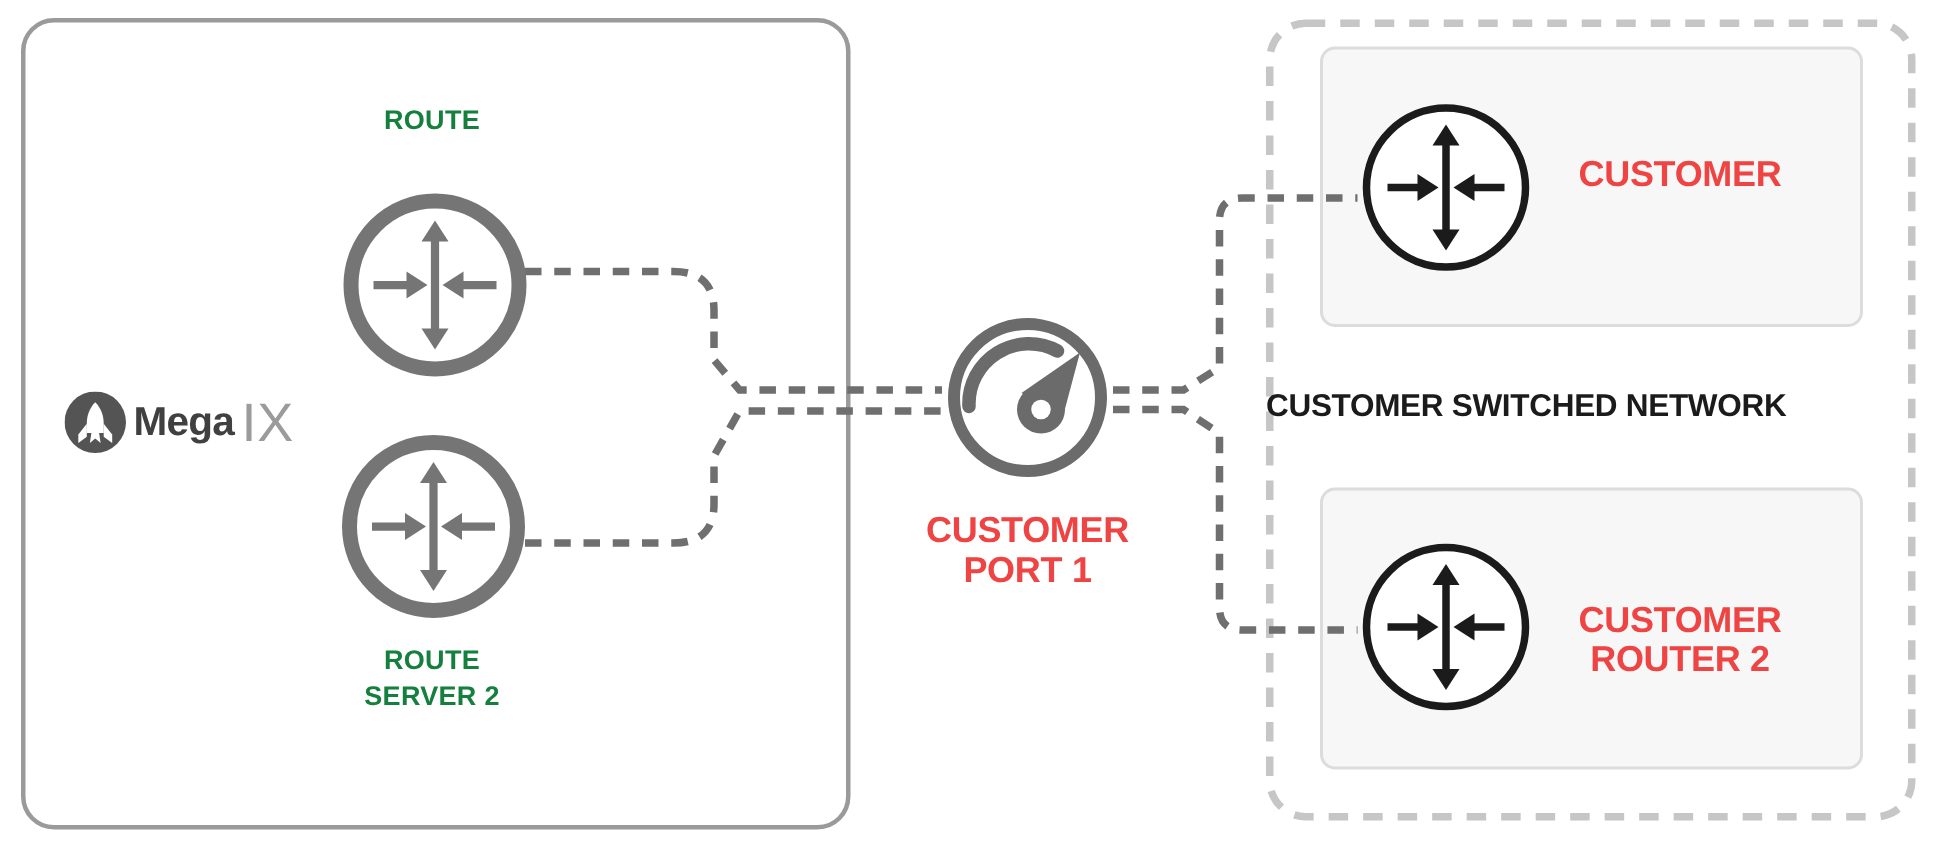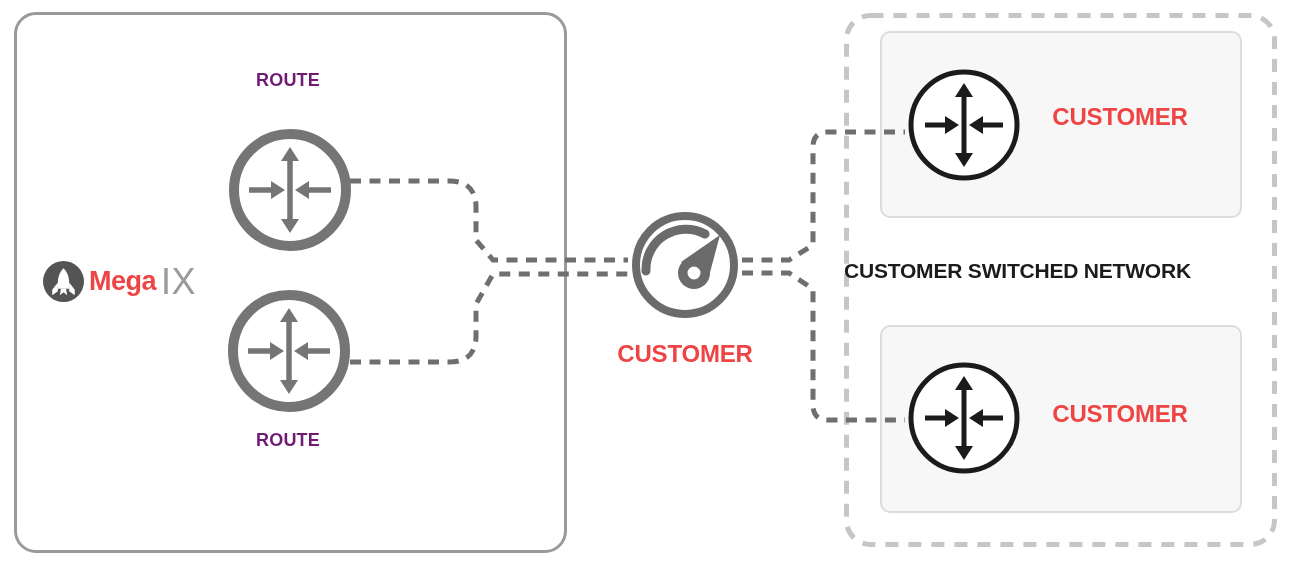--- a/index.html
+++ b/index.html
@@ -30,39 +30,39 @@
 
   
   svg.layer{left:0;top:0;z-index:2;pointer-events:none;}
   .icon{z-index:3;}
 
   
   .label{
     z-index:4;text-align:center;font-weight:bold;
     letter-spacing:0.2px;
   }
-  .label-gray{color:#701a75;font-size:18px;line-height:24px;}
+  .label-gray{color:#15803d;font-size:18px;line-height:24px;}
   .label-black{color:#ef4444;font-size:24px;line-height:26px;letter-spacing:-0.2px;}
   .rs1-label{left:178px;top:68px;width:220px;}
   .rs2-label{left:178px;top:428px;width:220px;}
   .port-label{left:575px;top:340px;width:220px;line-height:27px;}
   .router1-label{left:1010px;top:104px;width:220px;}
   .router2-label{left:1010px;top:401px;width:220px;}
   .network-title{
     left:844px;top:259px;width:433px;
     color:#1b1b1b;font-size:21px;font-weight:bold;letter-spacing:-0.2px;
     text-align:left;z-index:4;
   }
 
   
   .logo{
     left:43px;top:261px;height:41px;z-index:4;
     display:flex;align-items:center;gap:5px;
   }
-  .logo-bold{font-size:27px;font-weight:bold;color:#ef4444;letter-spacing:-0.5px;}
+  .logo-bold{font-size:27px;font-weight:bold;color:#404040;letter-spacing:-0.5px;}
   .logo-light{font-size:36px;font-weight:normal;color:#9b9b9b;letter-spacing:0.5px;}
 </style>
 </head>
 <body>
 
 <div class="stage">
 
   <div class="abs megaix-panel"></div>
 
   <div class="abs router-box r1"></div>
@@ -154,29 +154,32 @@
     <span class="logo-bold">Mega</span>
     <span class="logo-light">IX</span>
   </div>
 
   <div class="abs label label-gray rs1-label">
     <div>ROUTE</div>
   </div>
 
   <div class="abs label label-gray rs2-label">
     <div>ROUTE</div>
+    <div>SERVER 2</div>
   </div>
 
   <div class="abs label label-black port-label">
     <div>CUSTOMER</div>
+    <div>PORT 1</div>
   </div>
 
   <div class="abs label label-black router1-label">
     <div>CUSTOMER</div>
   </div>
 
   <div class="abs label label-black router2-label">
     <div>CUSTOMER</div>
+    <div>ROUTER 2</div>
   </div>
 
   <div class="abs network-title">CUSTOMER SWITCHED NETWORK</div>
 
 </div>
 
 </body></html>

